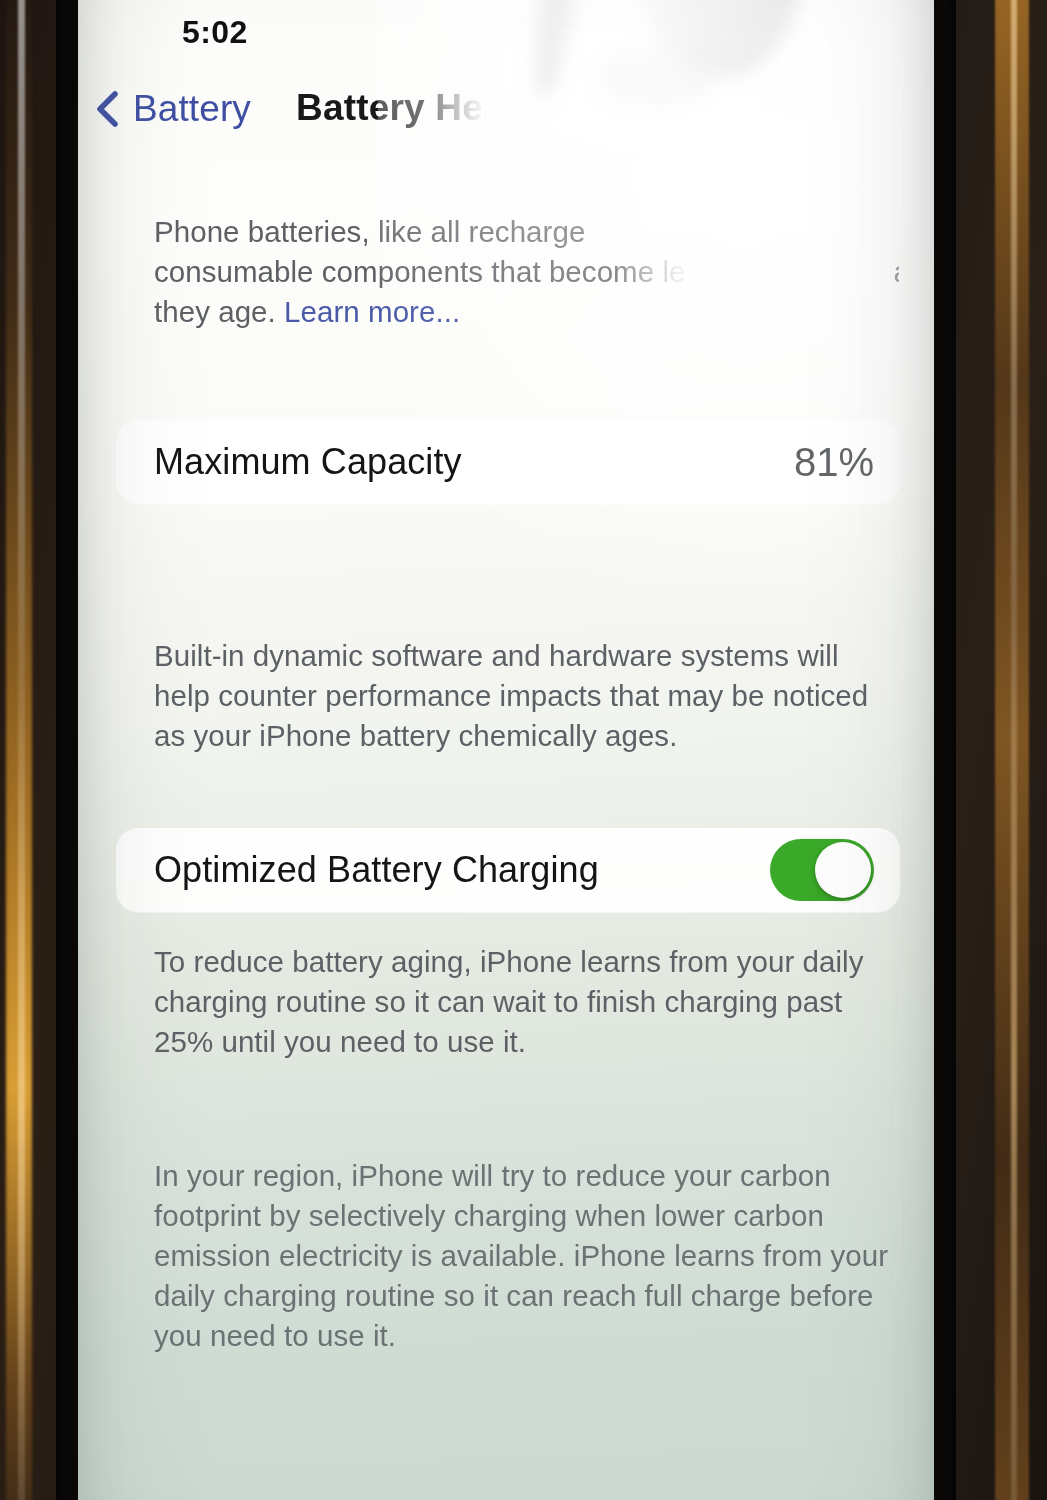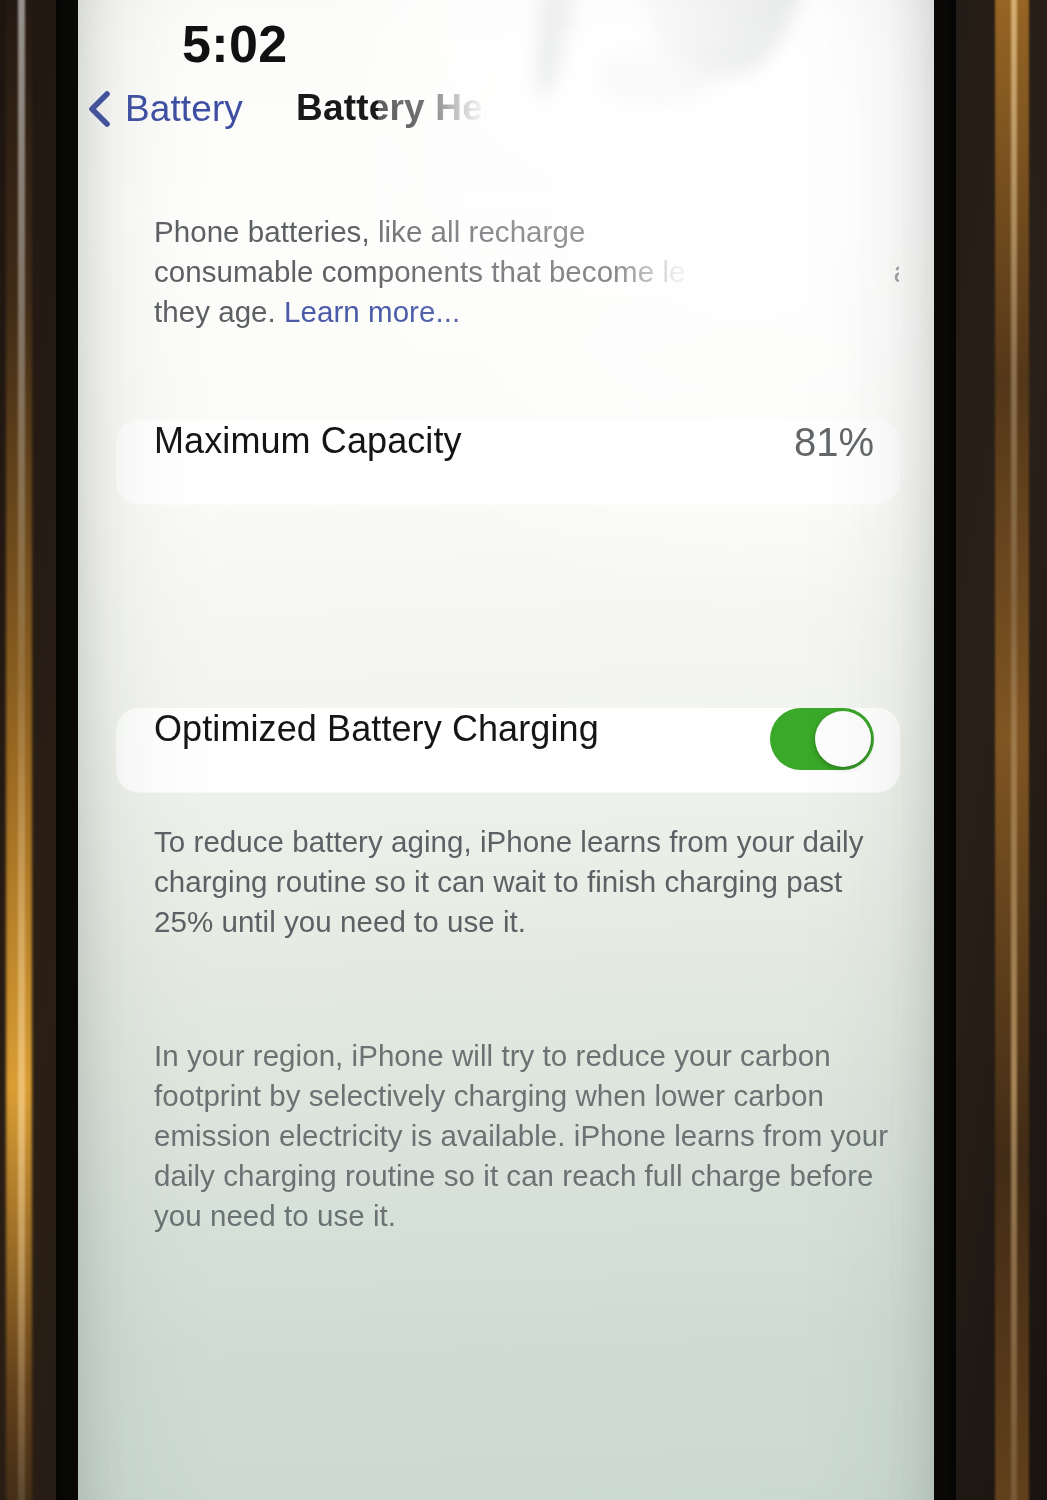--- a/index.html
+++ b/index.html
@@ -112,30 +112,30 @@
   .sm1 { left:560px; top:-78px; width:170px; height:250px; background:rgba(172,180,178,.62); border-radius:52% 48% 46% 54%/60% 40% 60% 40%; }
   .sm2 { left:470px; top:-96px; width:36px;  height:290px; background:rgba(150,158,156,.55); border-radius:50%; transform:rotate(9deg); }
   .sm6 { left:520px; top:140px; width:120px; height:60px;  background:rgba(200,205,203,.4); }
 
   
   .statusbar {
     position:absolute; left:0; top:0; width:856px; height:84px;
   }
   .clock {
     position:absolute; left:104px; top:14px;
-    font-size:52px; font-weight:bold; color:#111;
+    font-size:32px; font-weight:bold; color:#111;
     letter-spacing:.4px;
   }
 
   
   .navbar {
     position:absolute; left:0; top:84px; width:856px; height:78px;
   }
   .back-btn {
-    position:absolute; left:8px; top:4px;
+    position:absolute; left:16px; top:4px;
     display:flex; align-items:center; gap:13px;
     cursor:pointer;
   }
   .chev {
     width:26px; height:38px;
     display:block;
   }
   .back-label {
     font-size:37px; color:#3e4fa3; letter-spacing:.1px;
   }
@@ -167,21 +167,21 @@
   .intro .fade2 { -webkit-mask-image:linear-gradient(90deg,#000 0%,#000 62%,rgba(0,0,0,.15) 70%,rgba(0,0,0,0) 76%,rgba(0,0,0,0) 86%,rgba(0,0,0,.55) 92%,rgba(0,0,0,.65) 100%); mask-image:linear-gradient(90deg,#000 0%,#000 62%,rgba(0,0,0,.15) 70%,rgba(0,0,0,0) 76%,rgba(0,0,0,0) 86%,rgba(0,0,0,.55) 92%,rgba(0,0,0,.65) 100%); }
 
   .card {
     margin:0 34px 0 38px;
     background:rgba(255,255,255,.92);
     border-radius:22px;
     box-shadow:0 1px 0 rgba(255,255,255,.5);
   }
   .row {
     height:84px;
-    display:flex; align-items:flex-start;
+    display:flex; align-items:center;
     padding:0 26px 0 38px;
     cursor:pointer;
   }
   .row-label {
     font-size:36px; color:#151517; letter-spacing:.1px;
   }
   .row-value {
     margin-left:auto;
     font-size:40px; color:#636669;
   }
@@ -271,20 +271,21 @@
             <span class="row-value">81%</span>
           </div>
         </div>
 
         <div class="gap-s"></div>
 
         <div class="gap-m"></div>
 
 
         <div class="gap-s"></div>
+        <div class="footnote">Built-in dynamic software and hardware systems will help counter performance impacts that may be noticed as your iPhone battery chemically ages.</div>
 
         <div class="gap-m"></div>
 
         <div class="card">
           <div class="row">
             <span class="row-label">Optimized Battery Charging</span>
             <div class="toggle" style="background: rgb(58, 168, 40);">
               <div class="knob"></div>
             </div>
           </div>

